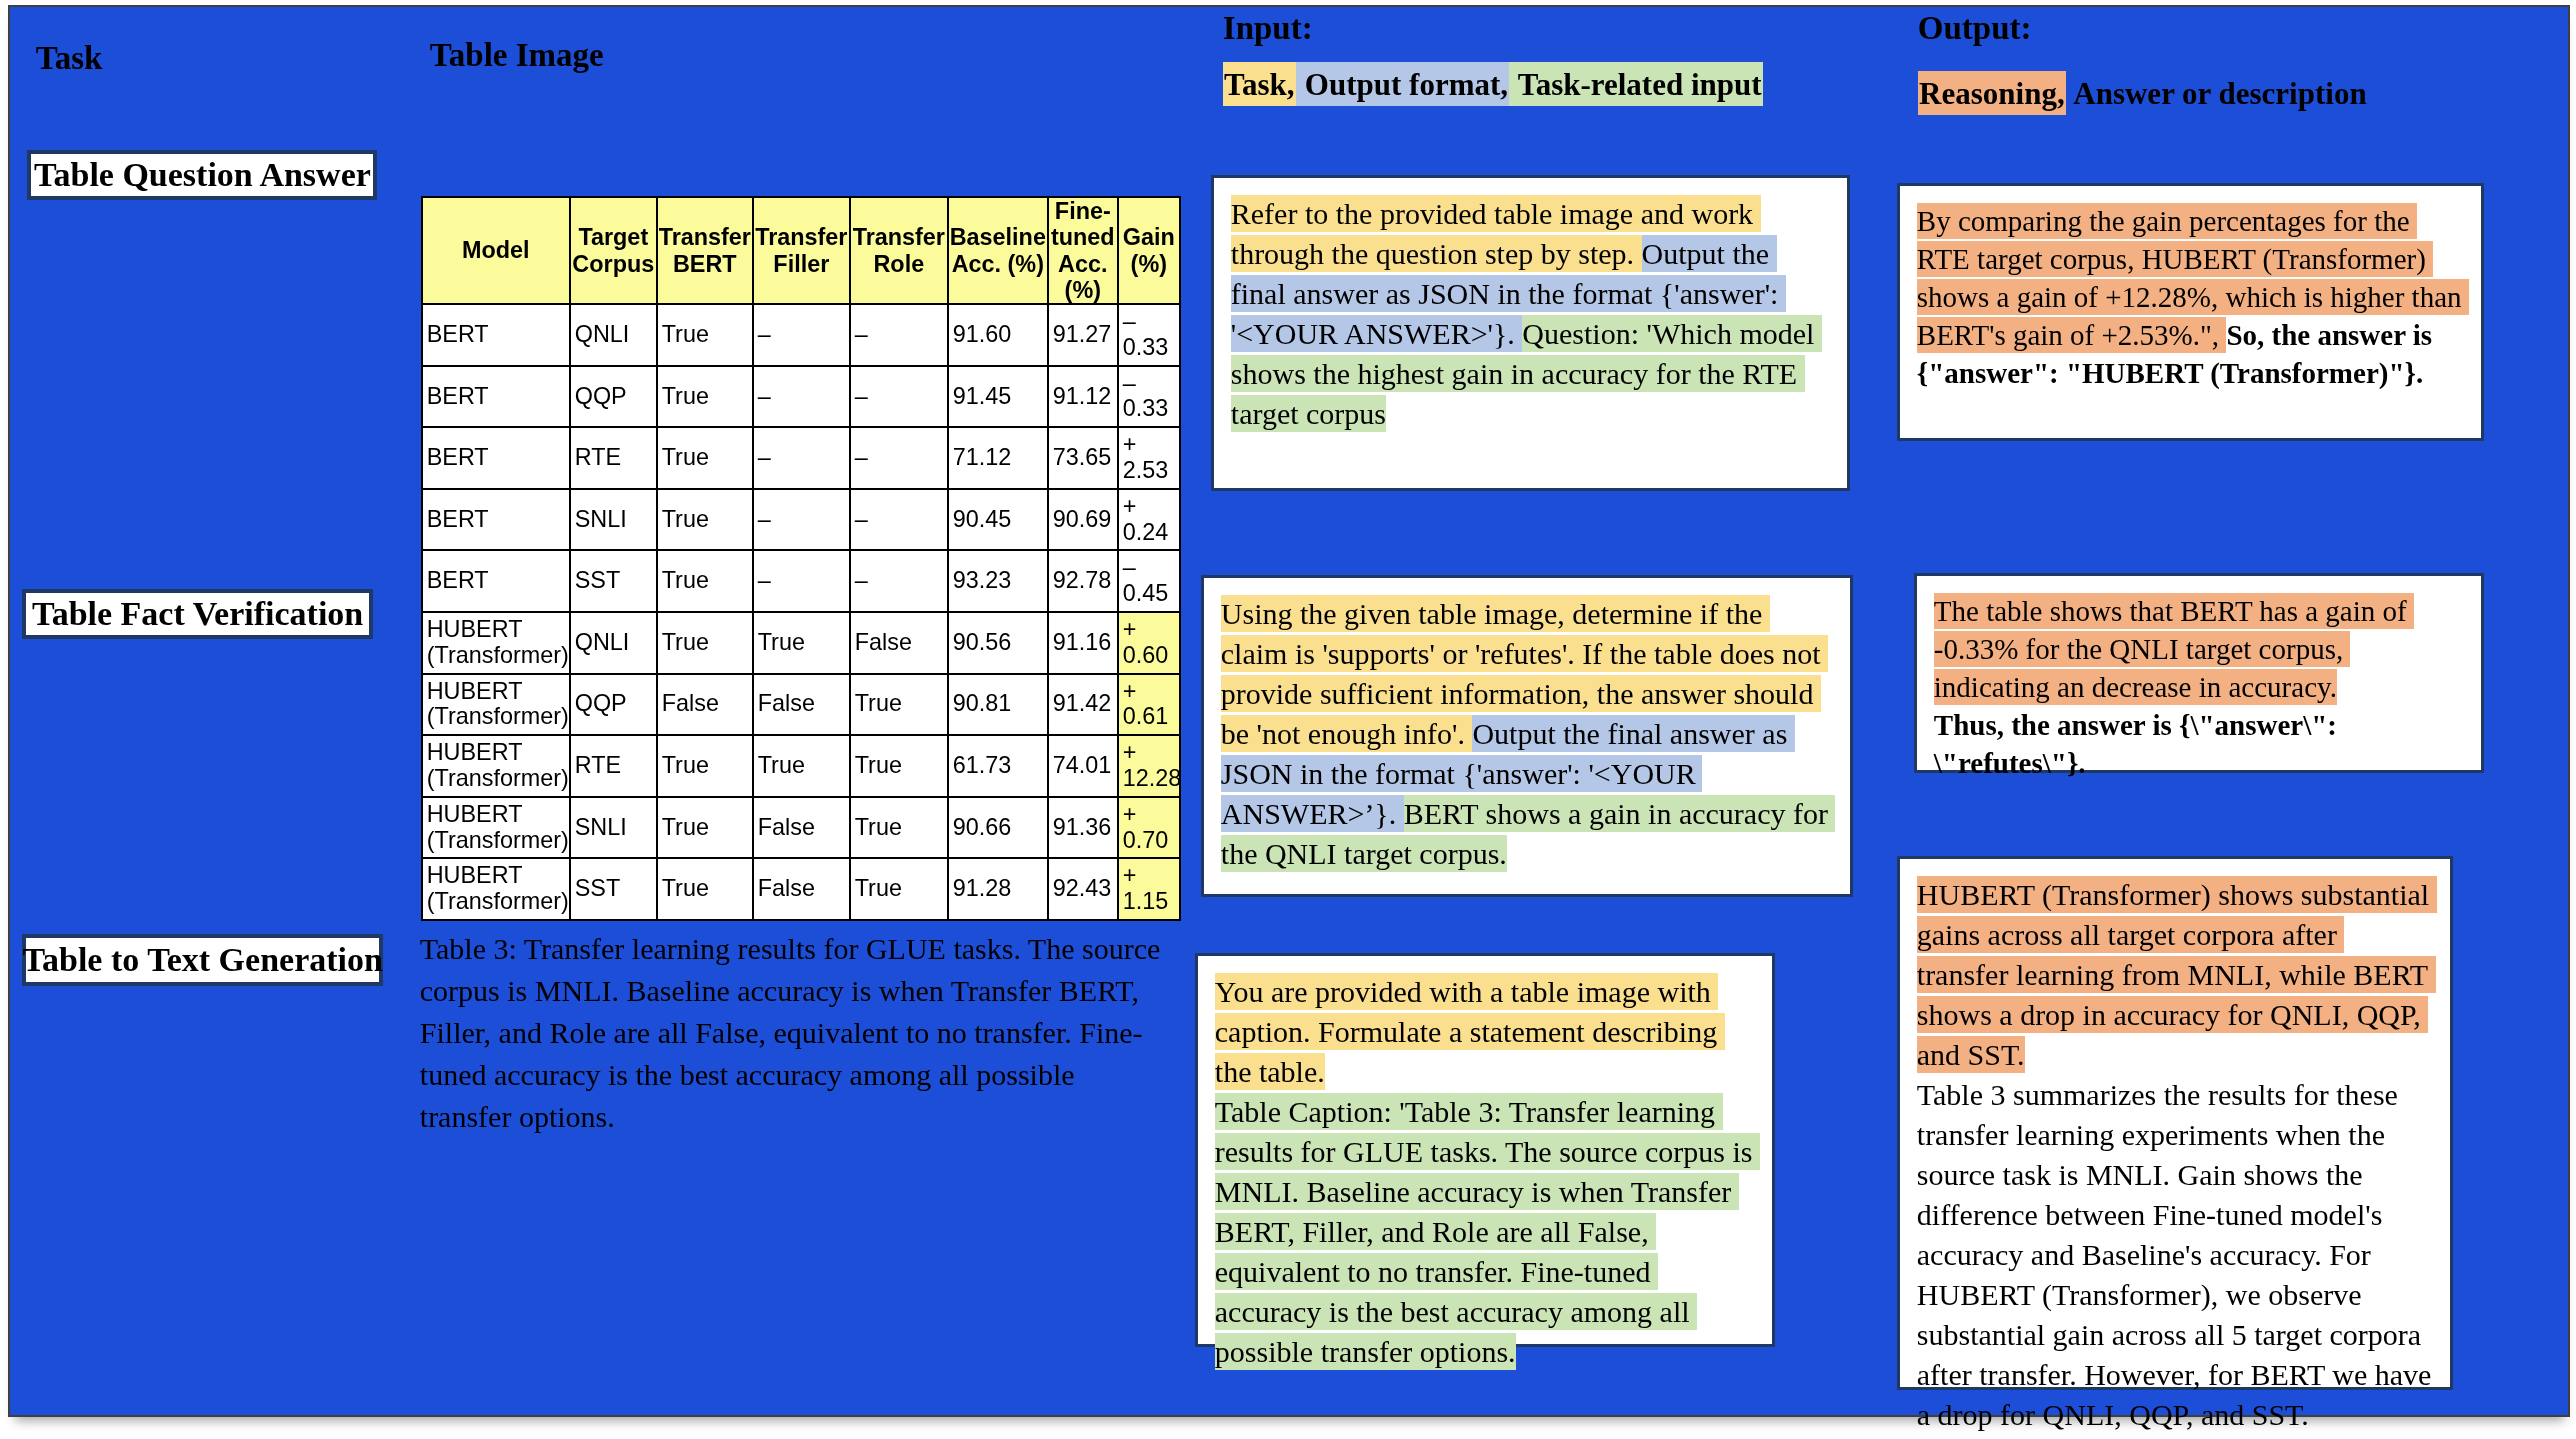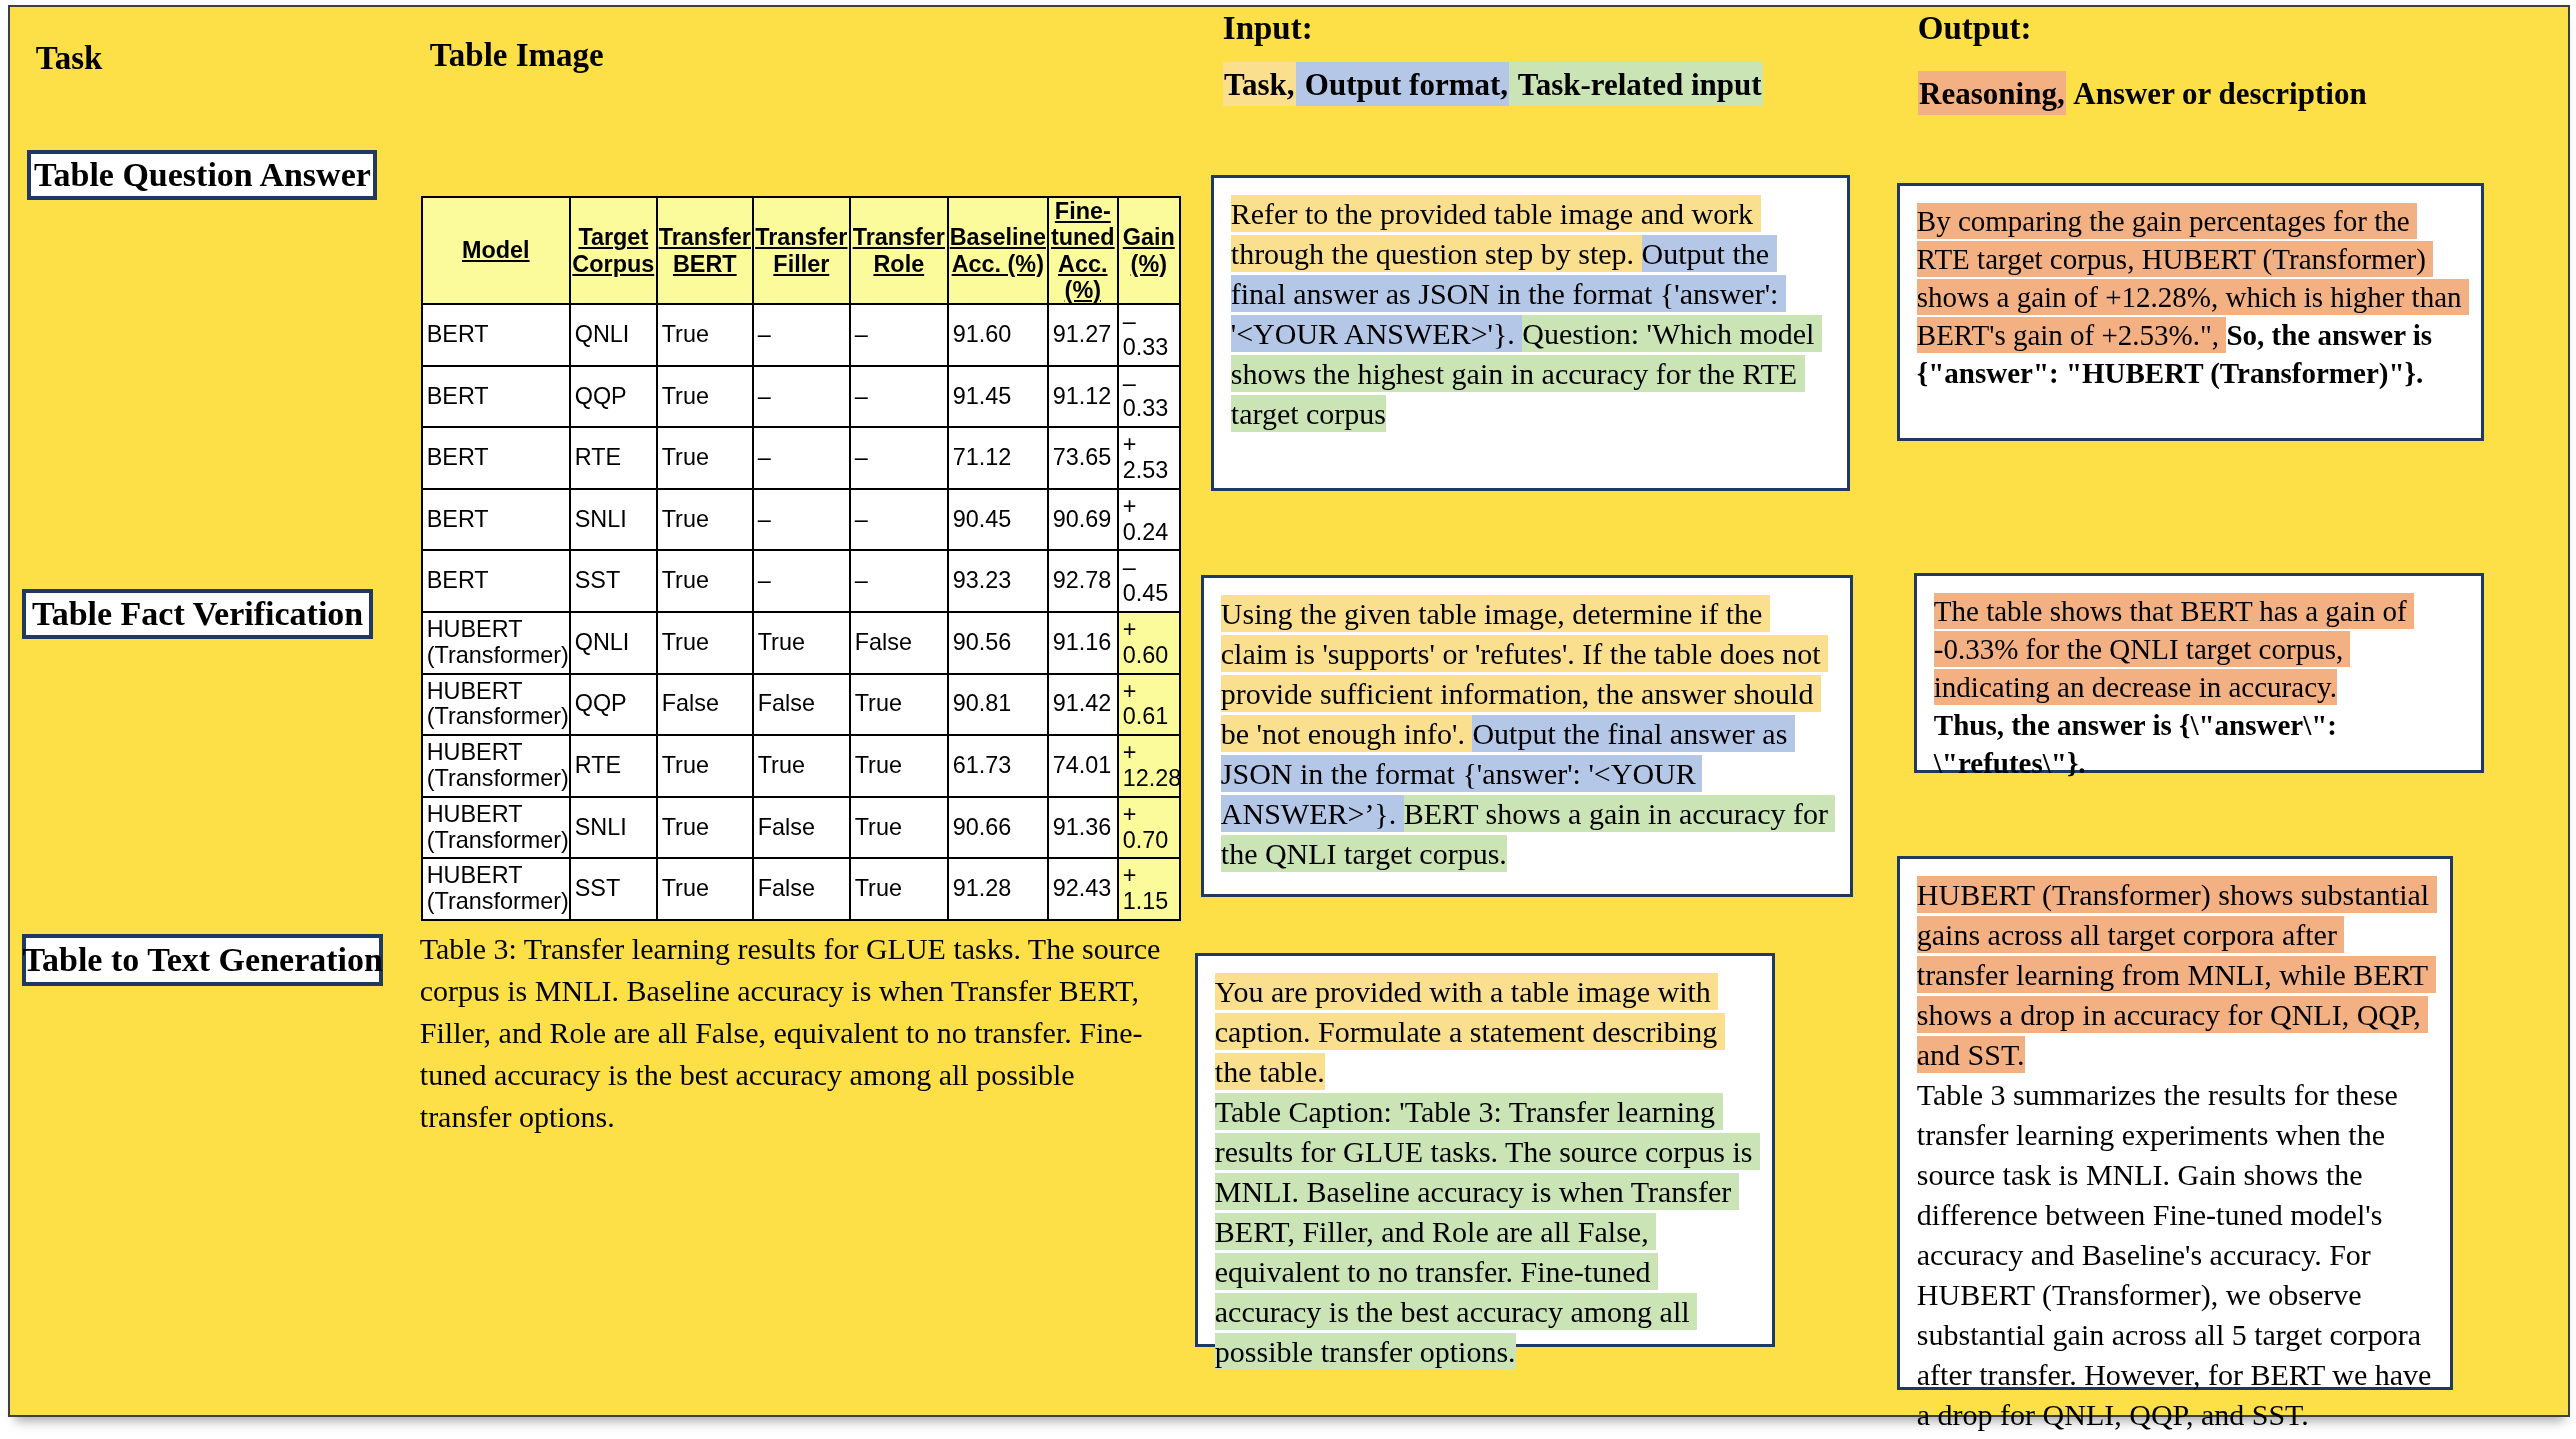--- a/index.html
+++ b/index.html
@@ -1,17 +1,17 @@
 <!DOCTYPE html>
 <html style="--hl-yellow: #FADF8F; --hl-blue: #B5C7E6; --hl-green: #CBE4B6; --hl-orange: #F3B183; --table-yellow: #FBFB9B; --box-border: #1F3864; --frame-border: #3F3F3F;font-size:10.4px"><head>
 <meta charset="utf-8">
 <style>
   html,body{margin:0;padding:0;background:#fff;}
   body{width:2576px;height:1440px;position:relative;font-family:"Liberation Serif",serif;color:#000;}
-  .page{position:absolute;left:7.8px;top:5.2px;width:2558px;height:1408px;background:#fde047;
+  .page{position:absolute;left:7.8px;top:5.2px;width:2558px;height:1408px;background:#1d4ed8;
         border:2.6px solid var(--frame-border,#3f3f3f);box-shadow:0 10.4px 10.4px -6.5px rgba(0,0,0,.35);}
   .abs{position:absolute;}
   .hdr{font-weight:bold;font-size:33px;white-space:nowrap;}
   .legend{font-weight:bold;font-size:31px;white-space:nowrap;line-height:42px;}
   .legend span{padding:4.6px 1.3px;}
   .taskbox{border:4.6px solid var(--box-border,#1f3864);background:#fff;display:flex;
            align-items:center;justify-content:center;font-weight:bold;font-size:34px;white-space:nowrap;}
   .iobox{border:3.9px solid var(--box-border,#1f3864);background:#fff;padding:15.6px 17px;box-sizing:border-box;}
   .iobox p{margin:0;font-size:30px;line-height:40px;white-space:pre-wrap;}
   .iobox.lh58 p{line-height:38px;font-size:29px;}
@@ -20,21 +20,21 @@
   .hl-blue{background:var(--hl-blue,#b5c7e6);}
   .hl-green{background:var(--hl-green,#cbe4b6);text-align:right;}
   .hl-orange{background:var(--hl-orange,#f3b183);}
   .hl-none{background:transparent;}
   .bold{font-weight:bold;}
   .caption{font-size:30px;line-height:42px;width:748px;}
   table.glue{border-collapse:collapse;table-layout:fixed;width:760px;background:#fff;
              font-family:"Liberation Sans",sans-serif;font-size:23.4px;border:2.6px solid #000;}
   table.glue th,table.glue td{border:2px solid #000;overflow:hidden;}
   table.glue thead th{background:var(--table-yellow,#fbfb9b);font-weight:bold;text-align:center;
-             vertical-align:middle;height:104px;line-height:1.12;padding:0 0.7px;text-decoration:underline;}
+             vertical-align:middle;height:104px;line-height:1.12;padding:0 0.7px;}
   table.glue td{height:57px;padding:1.3px 2px 1.3px 3.9px;vertical-align:middle;line-height:1.1;text-align:left;}
   table.glue td.ghl{background:var(--table-yellow,#fbfb9b);}
 </style>
 </head>
 <body>
 
 <div class="page">
 
   <div class="abs hdr" style="left:26px;top:33px;">Task</div>
 

